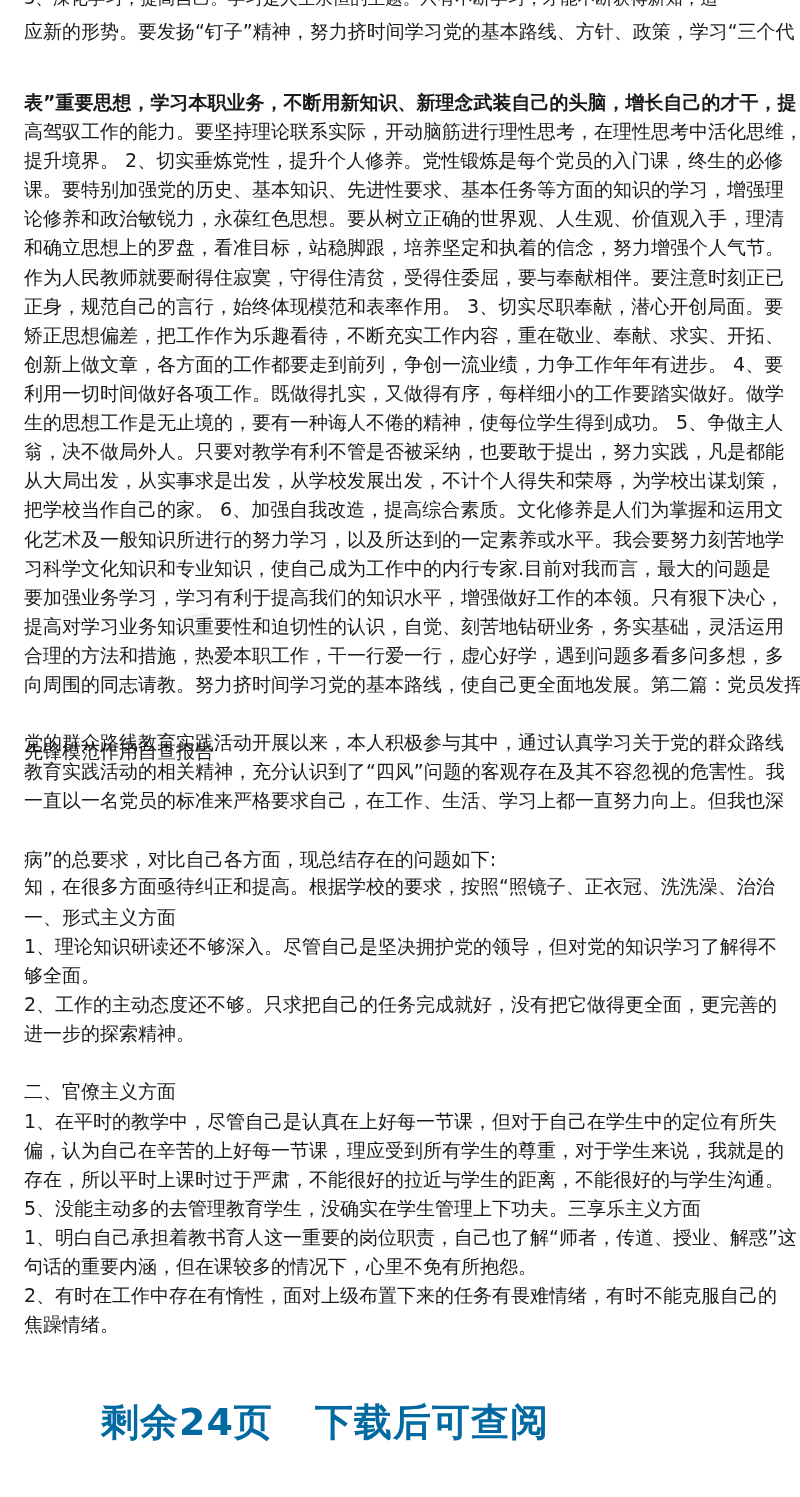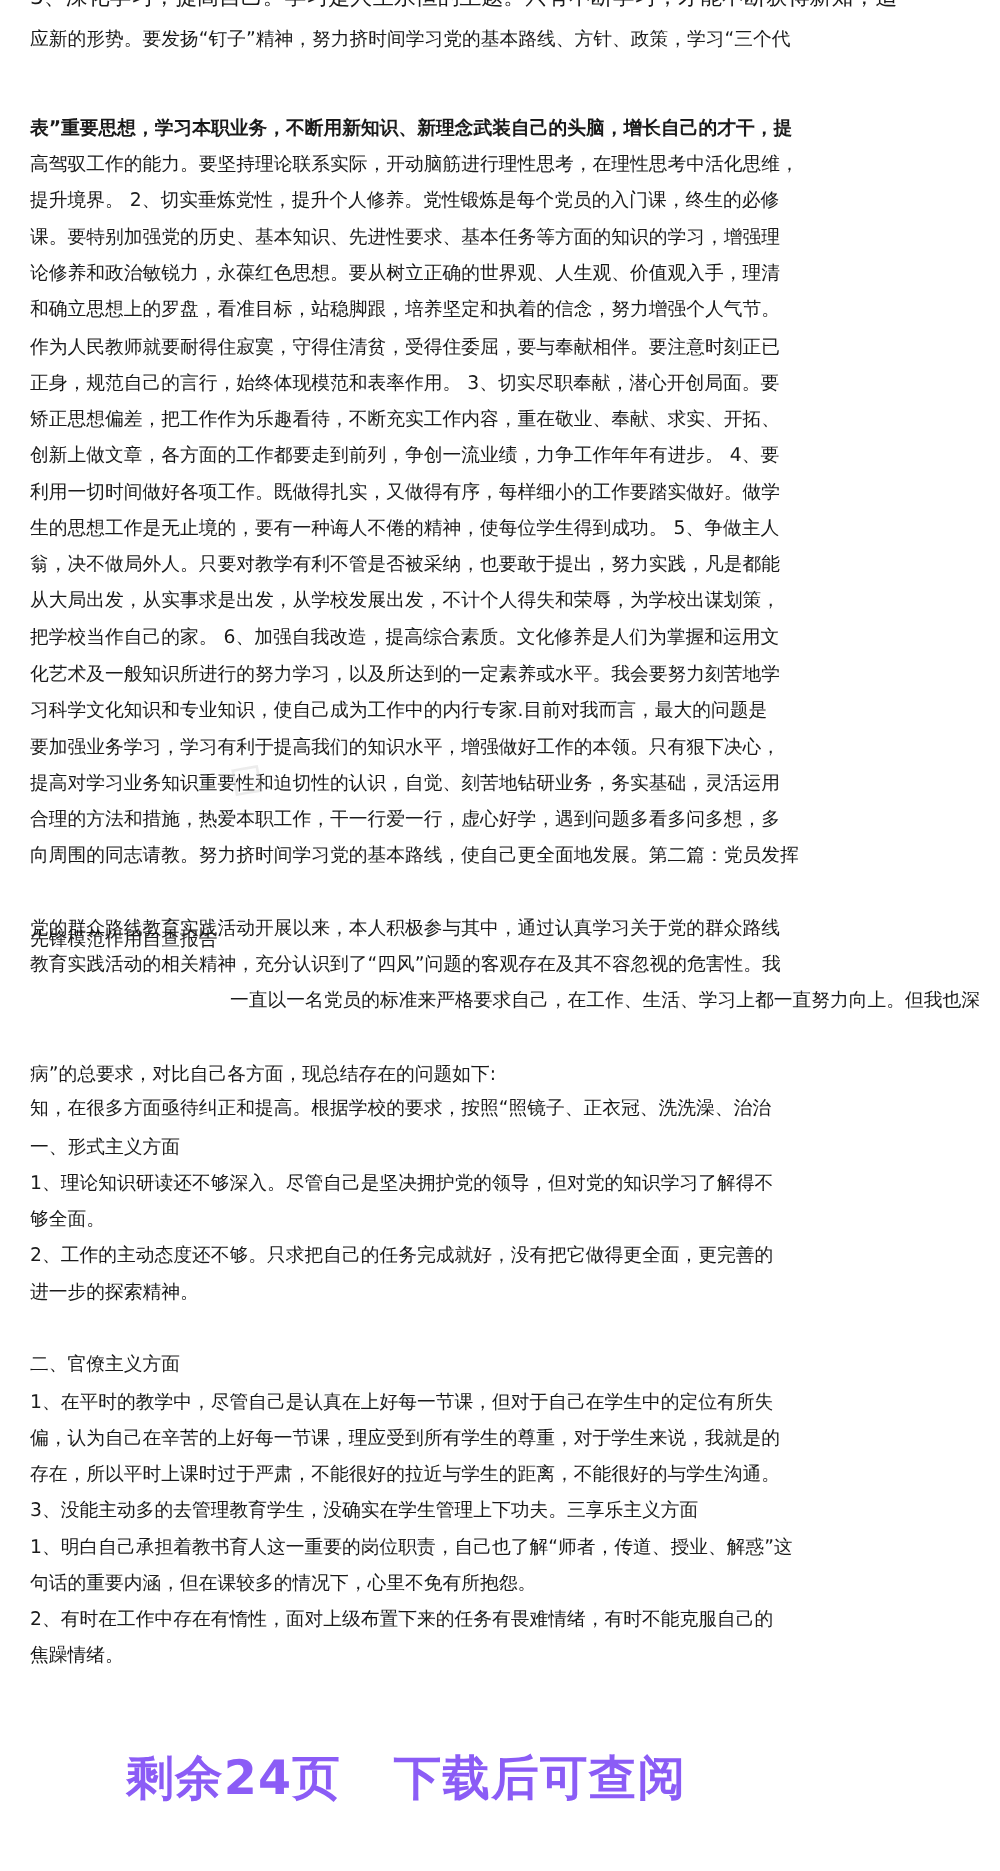--- a/index.html
+++ b/index.html
@@ -1,22 +1,22 @@
 <!DOCTYPE html>
 <html><head>
 <meta charset="utf-8">
 <style>
   html, body { margin:0; padding:0; background:#ffffff; }
   body { width:800px; height:1497px; position:relative; overflow:hidden;
          font-family:"DejaVu Sans", "Liberation Sans", sans-serif; color:#1a1a1a; }
-  .line { position:absolute; left:24px; width:760px; font-size:15px; line-height:29px;
+  .line { position:absolute; left:24px; width:760px; font-size:19px; line-height:29px;
           white-space:nowrap; letter-spacing:0px; }
   .cut { position:absolute; left:24px; top:-16px; font-size:17.5px; line-height:29px; color:#1a1a1a; white-space:nowrap; }
   .footer { position:absolute; left:0; width:650px; top:1397px; text-align:center;
-            font-size:38px; font-weight:bold; color:#8b5cf6; letter-spacing:1px; }
+            font-size:38px; font-weight:bold; color:#0369a1; letter-spacing:1px; }
   .footer span { margin:0 14px; }
   .wm { position:absolute; color:rgba(200,200,200,0.35); font-size:40px; transform:rotate(-55deg); pointer-events:none; }
 </style>
 </head>
 <body>
 
 <div class="cut">3、深化学习，提高自己。学习是人生永恒的主题。只有不断学习，才能不断获得新知，适</div>
 
 <div id="doc">
     <div class="line" style="top: 17px;">应新的形势。要发扬“钉子”精神，努力挤时间学习党的基本路线、方针、政策，学习“三个代</div>
@@ -52,21 +52,21 @@
     <div class="line" style="top: 903px;">一、形式主义方面</div>
     <div class="line" style="top: 932px;">1、理论知识研读还不够深入。尽管自己是坚决拥护党的领导，但对党的知识学习了解得不</div>
     <div class="line" style="top: 961px;">够全面。</div>
     <div class="line" style="top: 990px;">2、工作的主动态度还不够。只求把自己的任务完成就好，没有把它做得更全面，更完善的</div>
     <div class="line" style="top: 1019px;">进一步的探索精神。</div>
     <div class="line" style="top: 1048px;"></div>
     <div class="line" style="top: 1077px;">二、官僚主义方面</div>
     <div class="line" style="top: 1107px;">1、在平时的教学中，尽管自己是认真在上好每一节课，但对于自己在学生中的定位有所失</div>
     <div class="line" style="top: 1136px;">偏，认为自己在辛苦的上好每一节课，理应受到所有学生的尊重，对于学生来说，我就是的</div>
     <div class="line" style="top: 1165px;">存在，所以平时上课时过于严肃，不能很好的拉近与学生的距离，不能很好的与学生沟通。</div>
-    <div class="line" style="top: 1194px;">3、没能主动多的去管理教育学生，没确实在学生管理上下功夫。三享乐主义方面</div>
+    <div class="line" style="top: 1194px;">5、没能主动多的去管理教育学生，没确实在学生管理上下功夫。三享乐主义方面</div>
     <div class="line" style="top: 1223px;">1、明白自己承担着教书育人这一重要的岗位职责，自己也了解“师者，传道、授业、解惑”这</div>
     <div class="line" style="top: 1252px;">句话的重要内涵，但在课较多的情况下，心里不免有所抱怨。</div>
     <div class="line" style="top: 1281px;">2、有时在工作中存在有惰性，面对上级布置下来的任务有畏难情绪，有时不能克服自己的</div>
     <div class="line" style="top: 1310px;">焦躁情绪。</div>
   </div>
 
 <div class="wm" style="left:180px;top:600px;">◇</div>
 
 <div class="footer">
   <span>剩余24页</span>

